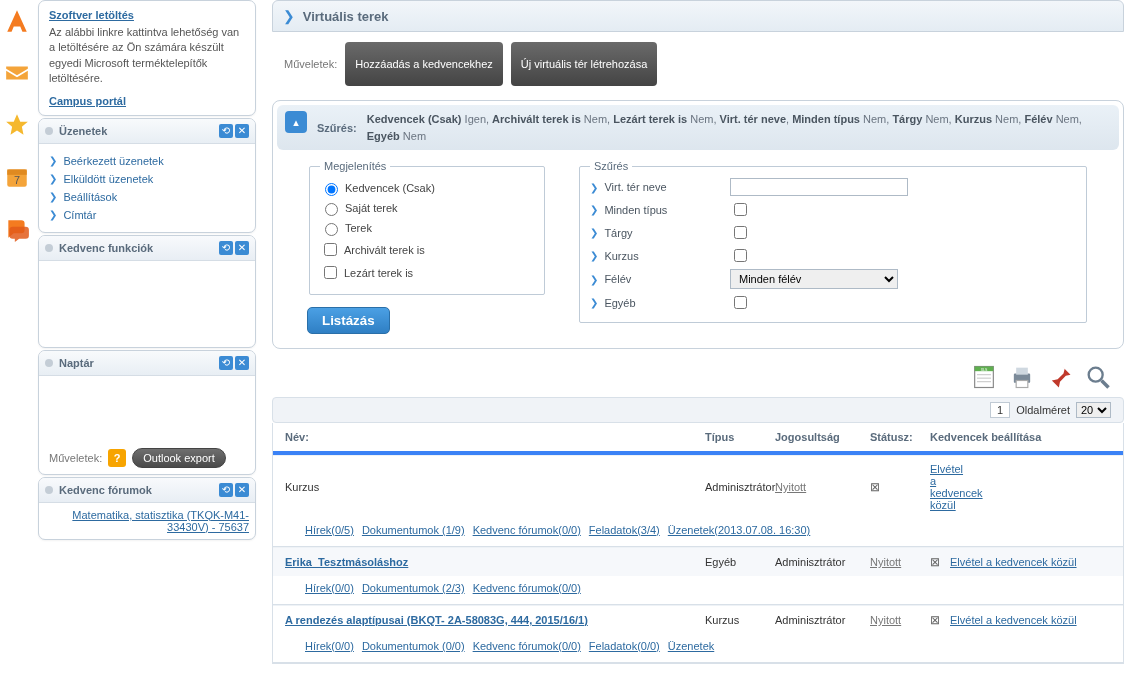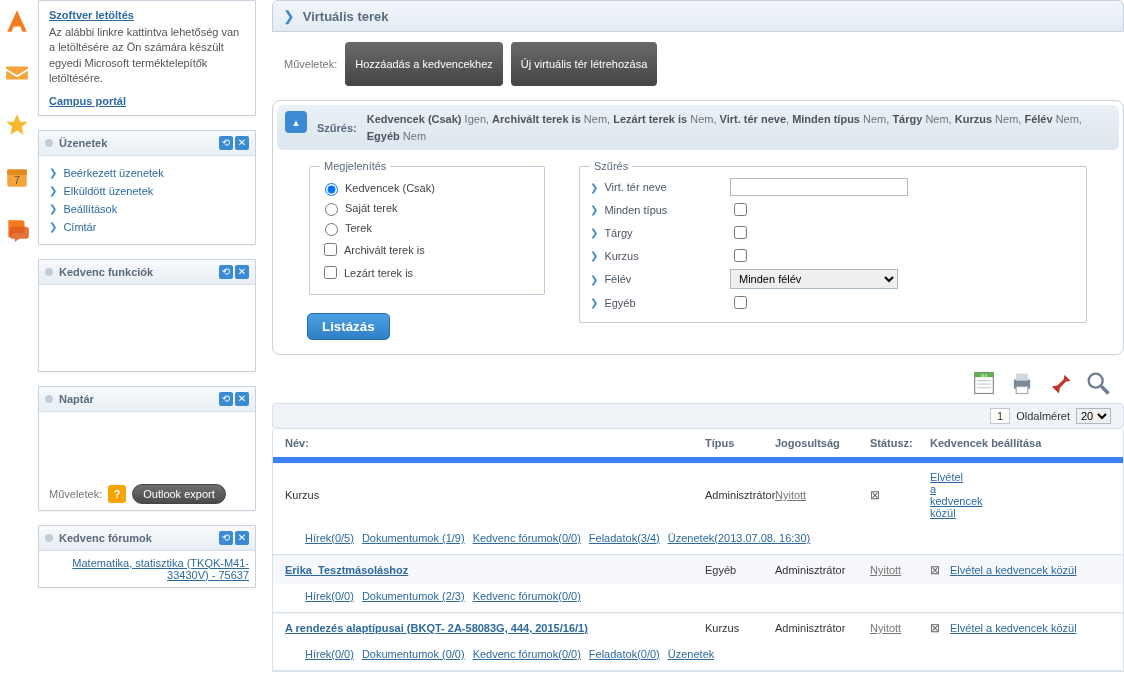--- a/index.html
+++ b/index.html
@@ -1,21 +1,21 @@
 <!DOCTYPE html>
 <html><head>
 <meta charset="utf-8">
 <style>
 body{margin:0;font-family:Verdana,Arial,sans-serif;font-size:11px;color:#333;background:#fff}
 a{color:#2d6aa0;text-decoration:underline;cursor:pointer}
 .page{display:flex;width:1124px;height:688px;overflow:hidden}
 .iconcol{width:34px;padding-top:8px;display:flex;flex-direction:column;gap:24px;align-items:center}
 .iconcol svg{width:26px;height:26px}
 .left{width:218px;padding:0 4px}
-.panel{border:1px solid #c8d2dc;border-radius:1px;margin-bottom:14px;background:#fff;overflow:hidden;box-shadow:0 1px 2px rgba(0,0,0,.05)}
+.panel{border:1px solid #c8d2dc;border-radius:7px;margin-bottom:2px;background:#fff;overflow:hidden;box-shadow:0 1px 2px rgba(0,0,0,.05)}
 .panel-hd{background:linear-gradient(#f8fafc,#e8eef4);height:24px;display:flex;align-items:center;padding:0 6px;border-bottom:1px solid #d5dde5}
 .panel-hd .bullet{width:8px;height:8px;border-radius:50%;background:#c4cdd6;margin-right:6px}
 .panel-hd .ttl{font-weight:bold;color:#5a6b7c;flex:1}
 .panel-hd .hbtns{display:flex;gap:2px}
 .hbtn{width:14px;height:14px;border-radius:2px;background:#3b8bd4;display:flex;align-items:center;justify-content:center;color:#fff;font-size:10px;cursor:pointer}
 .panel-bd{padding:8px 10px}
 .link-list{list-style:none;margin:0;padding:0}
 .link-list li{display:flex;align-items:center;gap:6px;padding:3px 0}
 .link-list li .arrow{color:#3b8bd4;font-size:10px}
 .link-list li a{color:#2d6aa0;text-decoration:none}
@@ -42,35 +42,35 @@
 .filter-summary{background:linear-gradient(#eaf1f7,#dde6ee);border-radius:6px;padding:6px 8px;display:flex;gap:10px}
 .toggle-btn{width:22px;height:22px;border-radius:4px;background:#3b8bd4;color:#fff;display:flex;align-items:center;justify-content:center;cursor:pointer;flex-shrink:0}
 .fs-label{font-weight:bold;color:#5a6b7c;align-self:center}
 .fs-text{color:#6a7480;line-height:1.5}
 .fs-text b{color:#4a5560}
 
 .filter-body{display:flex;padding:10px 30px;gap:30px}
 .fb-col fieldset{border:1px solid #bfcbd7;border-radius:2px;padding:6px 10px 10px}
 .fb-col legend{color:#5a6b7c;padding:0 4px}
 .radio-row,.check-row{display:flex;align-items:center;gap:4px;padding:2px 0;color:#444}
-.list-btn{background:linear-gradient(#4ba0e4,#2f7fc4);color:#fff;border:1px solid #2a6fa8;border-radius:5px;padding:5px 14px;cursor:pointer;font-weight:bold;margin-top:18px}
+.list-btn{background:linear-gradient(#4ba0e4,#2f7fc4);color:#fff;border:1px solid #2a6fa8;border-radius:5px;padding:5px 14px;cursor:pointer;font-weight:bold;margin-top:12px}
 .szures-grid{display:grid;grid-template-columns:140px 220px;row-gap:4px;align-items:center}
 .szures-grid .flab{display:flex;align-items:center;gap:6px;color:#4a5560}
 .szures-grid .flab .arrow{color:#3b8bd4;font-size:10px}
 .szures-grid input[type=text],.szures-grid select{border:1px solid #aebac6;padding:2px 4px;font-size:11px;width:168px}
 
 .tbl-tools{display:flex;justify-content:flex-end;gap:10px;padding:4px 12px}
 .tbl-tools svg{width:28px;height:28px;cursor:pointer}
 
 .pager{display:flex;justify-content:flex-end;align-items:center;gap:6px;padding:4px 12px;background:#f0f3f7;border:1px solid #d8e0e8;border-radius:4px}
 .pager .pg{border:1px solid #c0cad4;padding:1px 6px;background:#fff}
 .pager select{border:1px solid #aebac6;font-size:11px}
 
 .tbl{border:1px solid #d8e0e8;border-top:none}
-.tbl-head{display:grid;grid-template-columns:420px 70px 95px 60px 180px;padding:8px 12px;background:#fff;font-weight:bold;color:#5a6b7c;border-bottom:6px solid #3b82f6}
+.tbl-head{display:grid;grid-template-columns:420px 70px 95px 60px 180px;padding:8px 12px;background:#fff;font-weight:bold;color:#5a6b7c;border-bottom:4px solid #3b82f6}
 .grid-row{display:grid;grid-template-columns:420px 70px 95px 60px 20px 160px;padding:7px 12px;align-items:center;border-top:1px solid #eef2f6}
 .grid-row.alt{background:#f6f8fb}
 .grid-row .name a{font-weight:bold}
 .grid-row .status a{color:#777}
 .sub-row{padding:6px 12px 10px 32px;display:flex;gap:8px;border-bottom:1px solid #d8e0e8}
 .sub-row a{text-decoration:underline}
 .del-ic{color:#666;font-size:12px}
 </style>
 </head>
 <body>

